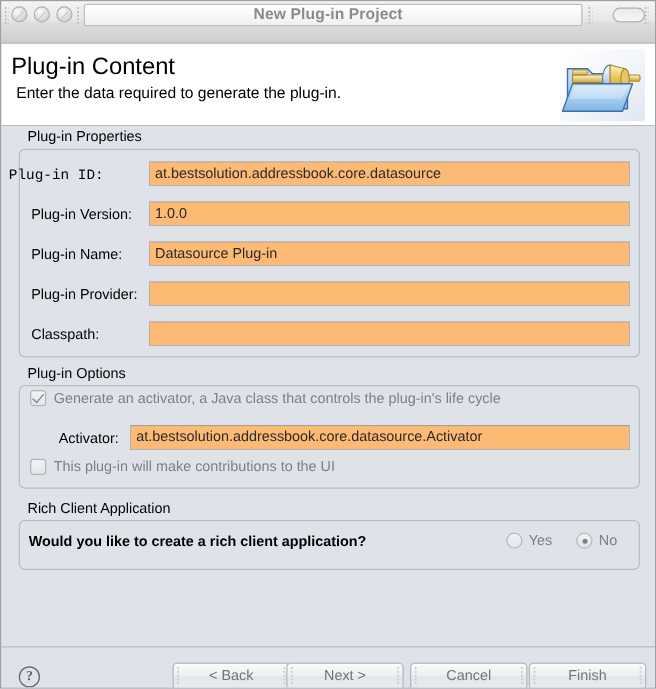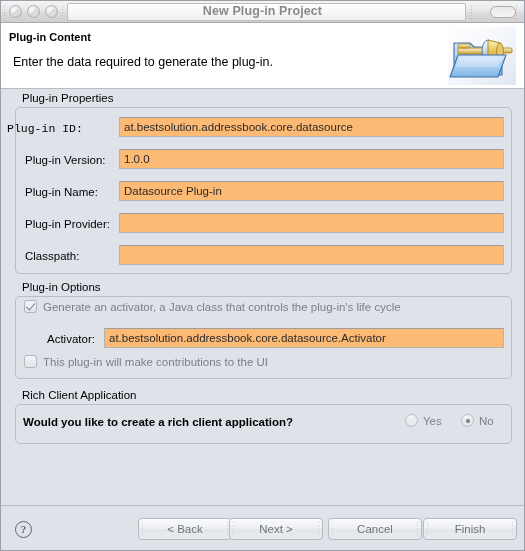--- a/index.html
+++ b/index.html
@@ -20,21 +20,21 @@
     height: 551px;
     overflow: hidden;
     background: #d8dde4;
     border: 1px solid #9aa0a8;
     box-sizing: border-box;
   }
 
   
   .titlebar {
     position: relative;
-    height: 22px;
+    height: 34px;
     background: linear-gradient(to bottom, #f4f4f4 0%, #e8e8e8 45%, #dcdcdc 55%, #cfcfcf 100%);
     border-bottom: 1px solid #a9a9a9;
     box-sizing: border-box;
   }
   .title-text {
     position: absolute;
     left: 0; right: 0; top: 3px;
     text-align: center;
     font-size: 12.5px;
     font-weight: bold;
@@ -105,22 +105,22 @@
     position: relative;
     height: 66px;
     background: #ffffff;
     border-bottom: 1px solid #bcbcbc;
     box-sizing: border-box;
   }
   .header-title {
     position: absolute;
     left: 8px;
     top: 8px;
-    font-size: 11px;
-    font-weight: bold;
+    font-size: 19px;
+    font-weight: normal;
     color: #000000;
   }
   .header-sub {
     position: absolute;
     left: 12px;
     top: 32px;
     font-size: 12.5px;
     color: #000000;
   }
   .banner-icon {

